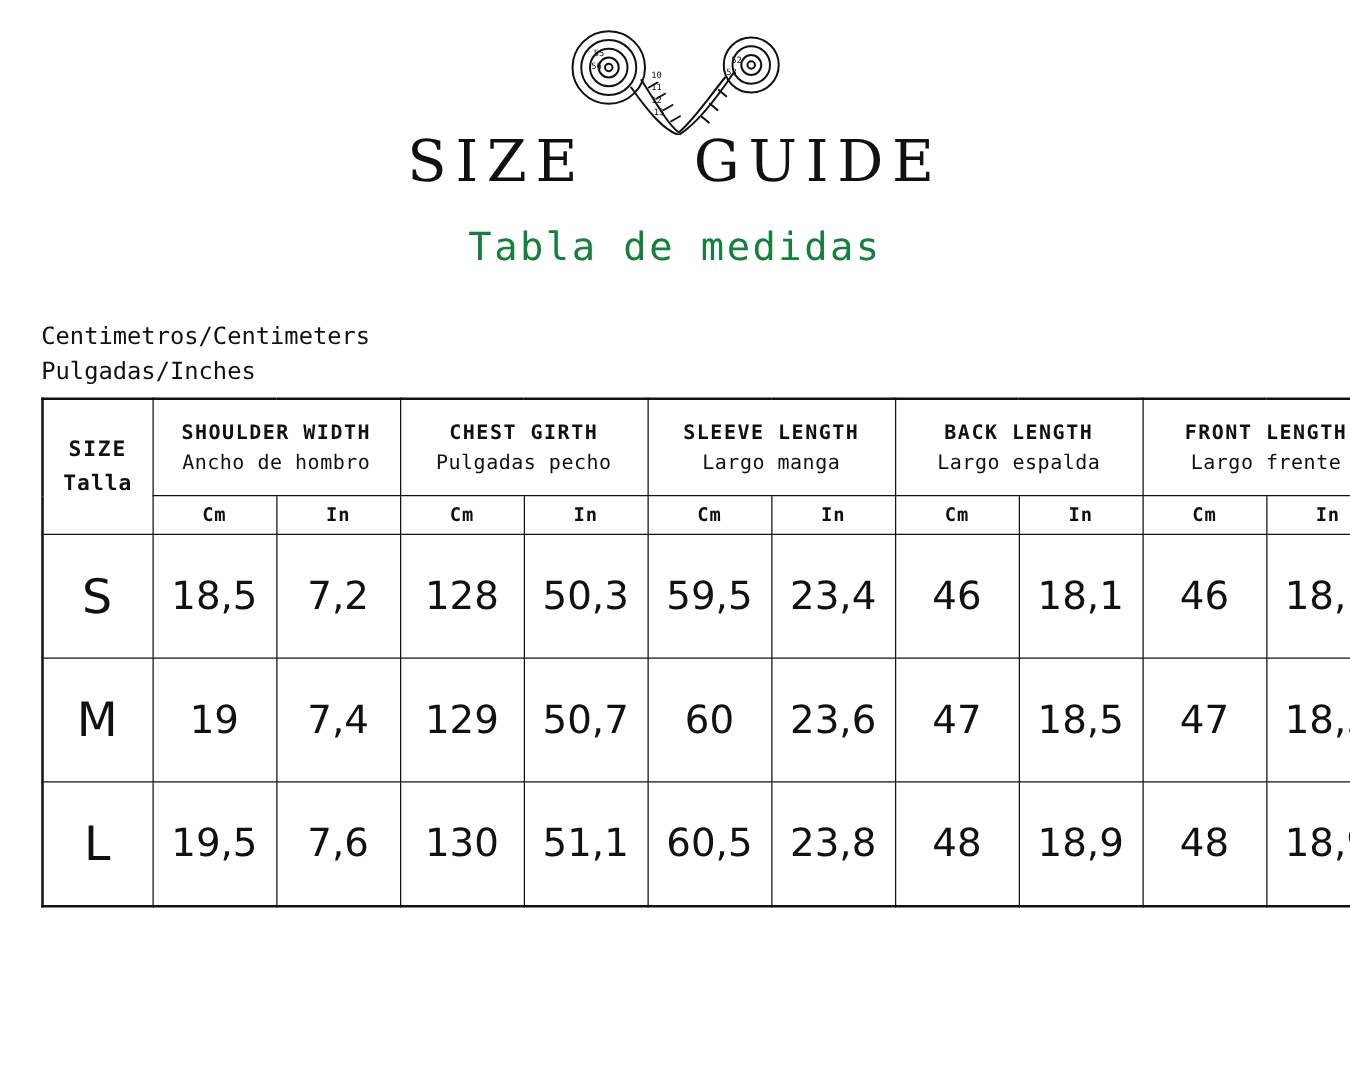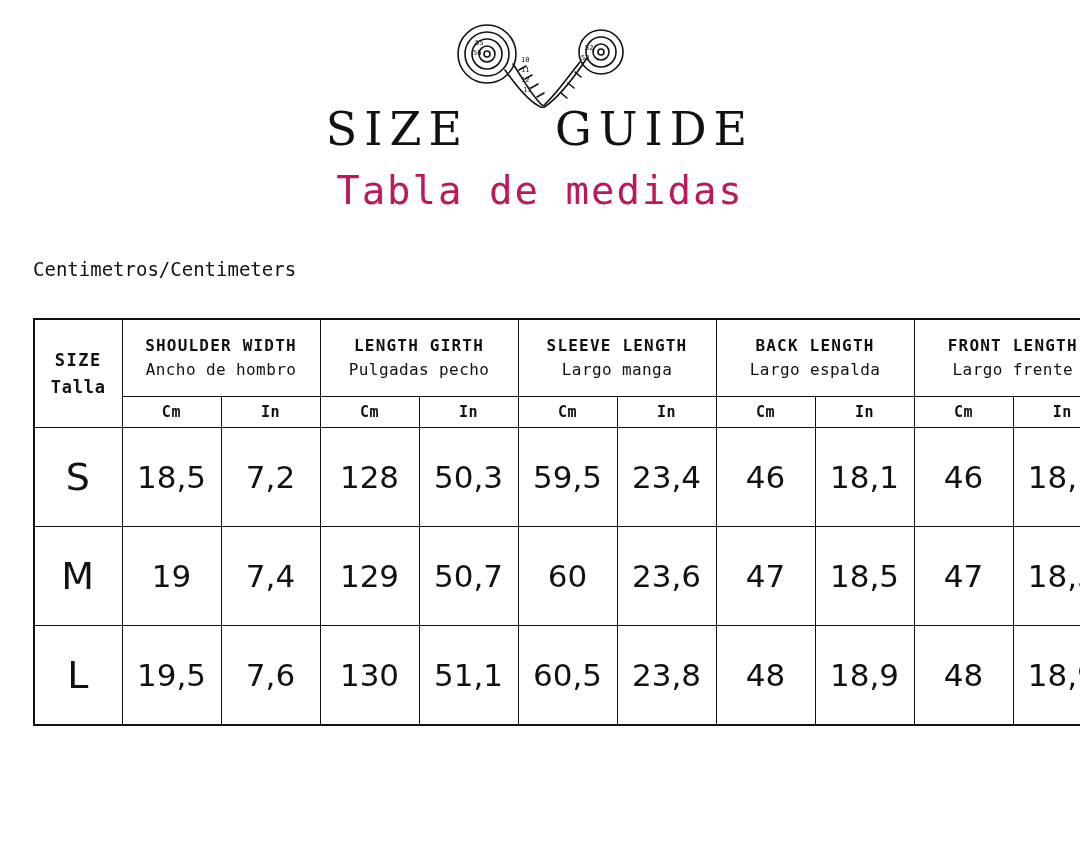--- a/index.html
+++ b/index.html
@@ -49,24 +49,24 @@
     position: relative;
     z-index: 1;
   }
   .title-line .gap {
     display: inline-block;
     width: 86px;
   }
 
   .subtitle-line {
     font-family: "DejaVu Sans Mono", monospace;
-    font-size: 39px;
+    font-size: 31px;
     letter-spacing: 2px;
-    margin-top: 16px;
-    color: #be185d;
+    margin-top: 28px;
+    color: #15803d;
   }
 
   
   .units {
     margin: 0;
     position: absolute;
     left: 33px;
     top: 256px;
     font-family: "DejaVu Sans Mono", monospace;
     font-size: 19px;
@@ -206,20 +206,21 @@
 
     <div class="title-line">
       <span>SIZE</span><span class="gap"></span><span>GUIDE</span>
     </div>
 
     <div class="subtitle-line">Tabla de medidas</div>
   </div>
 
   <div class="units">
     <div>Centimetros/Centimeters</div>
+    <div>Pulgadas/Inches</div>
   </div>
 
   <div class="table-wrap">
     <table class="size-table">
       <colgroup>
         <col class="col-size">
         <col class="col-num">
           <col class="col-num">
         <col class="col-num">
           <col class="col-num">
@@ -236,21 +237,21 @@
             <div class="size-head">
               <div>SIZE</div>
               <div class="sub">Talla</div>
             </div>
           </td>
           <td class="grp-cell" colspan="2">
             <div class="grp-en">SHOULDER WIDTH</div>
             <div class="grp-es">Ancho de hombro</div>
           </td>
           <td class="grp-cell" colspan="2">
-            <div class="grp-en">LENGTH GIRTH</div>
+            <div class="grp-en">CHEST GIRTH</div>
             <div class="grp-es">Pulgadas pecho</div>
           </td>
           <td class="grp-cell" colspan="2">
             <div class="grp-en">SLEEVE LENGTH</div>
             <div class="grp-es">Largo manga</div>
           </td>
           <td class="grp-cell" colspan="2">
             <div class="grp-en">BACK LENGTH</div>
             <div class="grp-es">Largo espalda</div>
           </td>

